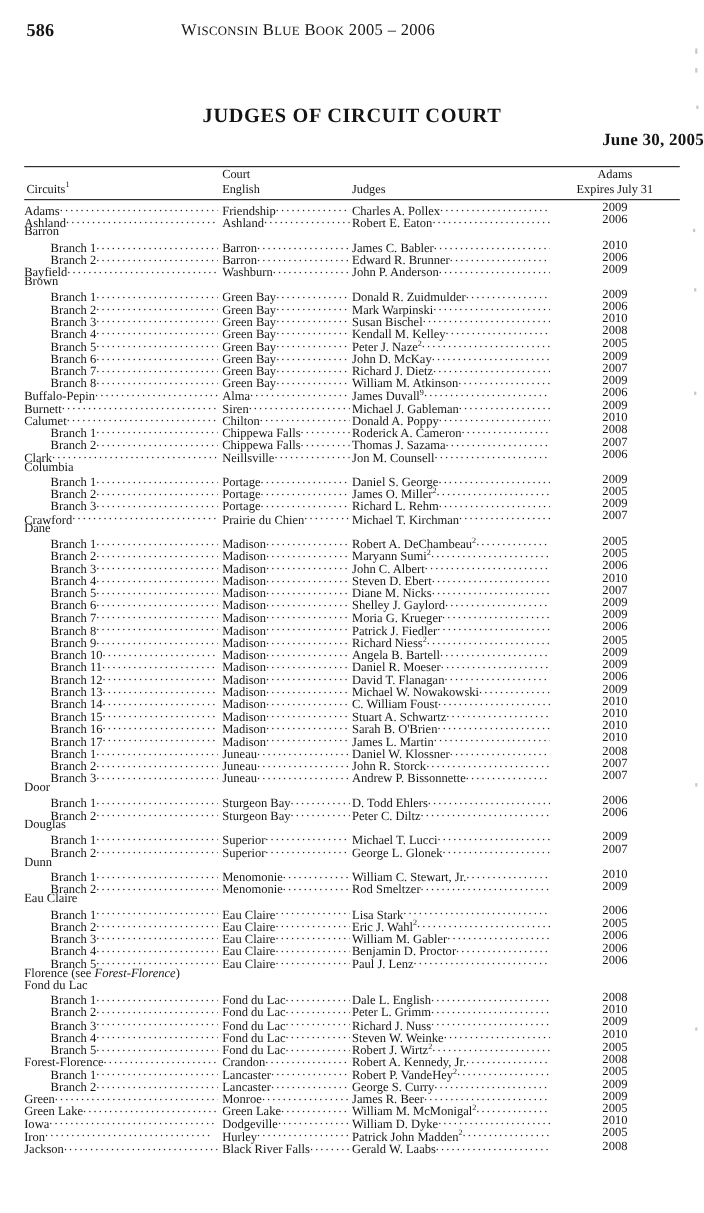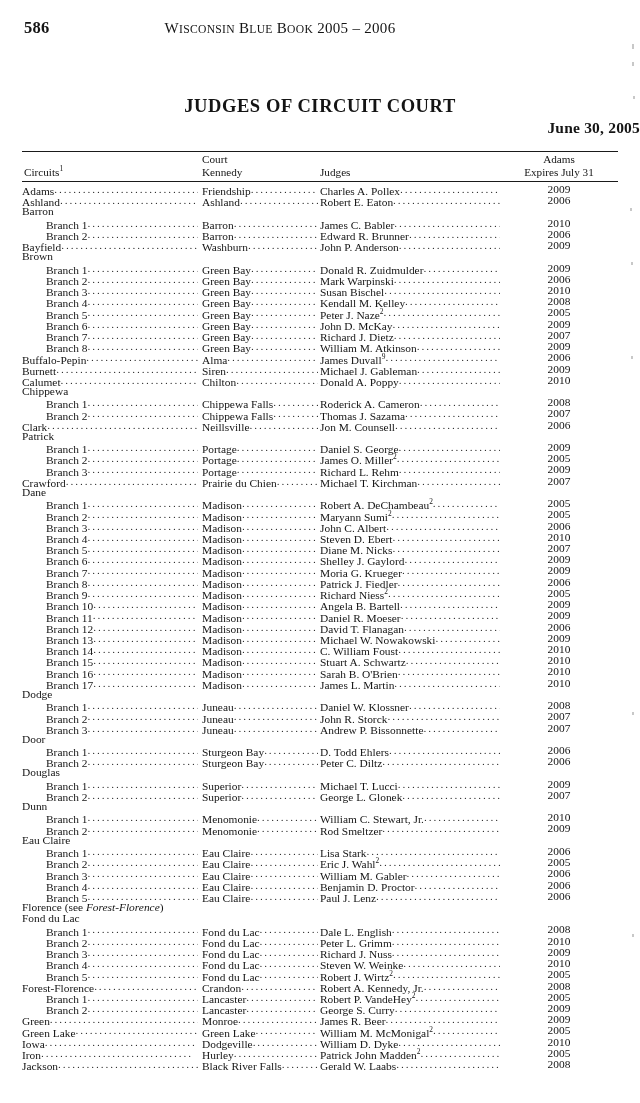--- a/index.html
+++ b/index.html
@@ -204,21 +204,21 @@
   </div>
 
   <div class="doc-title">JUDGES OF CIRCUIT COURT</div>
   <div class="doc-subtitle">June 30, 2005</div>
 
   <div class="table-wrap">
     <div class="rule-top"></div>
     <div class="head-row">
       <div class="h-cell h-circuits"><span>Circuits</span><sup>1</sup></div>
       <div class="h-cell h-court">Court</div>
-      <div class="h-cell" style="left:180px; top:14px;">Kennedy</div>
+      <div class="h-cell" style="left:180px; top:14px;">English</div>
       <div class="h-cell h-judges">Judges</div>
       <div class="h-cell h-term">Adams</div>
       <div class="h-cell h-term2">Expires July 31</div>
     </div>
     <div class="rule-head"></div>
     <div class="rows" id="rows">
         <div class="row">
           <div class="c-circuit"><span><span class="txt">Adams</span><span class="dots"> ............................................................</span></span></div>
           <div class="c-loc"><span><span class="txt">Friendship</span><span class="dots"> ............................................................</span></span></div>
           <div class="c-judge"><span><span class="txt">Charles A. Pollex</span><span class="dots"> ............................................................</span></span></div>
@@ -314,42 +314,39 @@
           <div class="c-judge"><span><span class="txt">Michael J. Gableman</span><span class="dots"> ............................................................</span></span></div>
           <div class="c-term">2009</div>
         </div>
         <div class="row">
           <div class="c-circuit"><span><span class="txt">Calumet</span><span class="dots"> ............................................................</span></span></div>
           <div class="c-loc"><span><span class="txt">Chilton</span><span class="dots"> ............................................................</span></span></div>
           <div class="c-judge"><span><span class="txt">Donald A. Poppy</span><span class="dots"> ............................................................</span></span></div>
           <div class="c-term">2010</div>
         </div>
         <div class="row">
-          <div class="c-circuit"><span class="txt">Chippewa</span></div>
-        </div>
-        <div class="row">
           <div class="c-circuit indent"><span><span class="txt">Branch 1</span><span class="dots"> ............................................................</span></span></div>
           <div class="c-loc"><span><span class="txt">Chippewa Falls</span><span class="dots"> ............................................................</span></span></div>
           <div class="c-judge"><span><span class="txt">Roderick A. Cameron</span><span class="dots"> ............................................................</span></span></div>
           <div class="c-term">2008</div>
         </div>
         <div class="row">
           <div class="c-circuit indent"><span><span class="txt">Branch 2</span><span class="dots"> ............................................................</span></span></div>
           <div class="c-loc"><span><span class="txt">Chippewa Falls</span><span class="dots"> ............................................................</span></span></div>
           <div class="c-judge"><span><span class="txt">Thomas J. Sazama</span><span class="dots"> ............................................................</span></span></div>
           <div class="c-term">2007</div>
         </div>
         <div class="row">
           <div class="c-circuit"><span><span class="txt">Clark</span><span class="dots"> ............................................................</span></span></div>
           <div class="c-loc"><span><span class="txt">Neillsville</span><span class="dots"> ............................................................</span></span></div>
           <div class="c-judge"><span><span class="txt">Jon M. Counsell</span><span class="dots"> ............................................................</span></span></div>
           <div class="c-term">2006</div>
         </div>
         <div class="row">
-          <div class="c-circuit"><span class="txt">Patrick</span></div>
+          <div class="c-circuit"><span class="txt">Columbia</span></div>
         </div>
         <div class="row">
           <div class="c-circuit indent"><span><span class="txt">Branch 1</span><span class="dots"> ............................................................</span></span></div>
           <div class="c-loc"><span><span class="txt">Portage</span><span class="dots"> ............................................................</span></span></div>
           <div class="c-judge"><span><span class="txt">Daniel S. George</span><span class="dots"> ............................................................</span></span></div>
           <div class="c-term">2009</div>
         </div>
         <div class="row">
           <div class="c-circuit indent"><span><span class="txt">Branch 2</span><span class="dots"> ............................................................</span></span></div>
           <div class="c-loc"><span><span class="txt">Portage</span><span class="dots"> ............................................................</span></span></div>
@@ -465,23 +462,20 @@
           <div class="c-circuit indent"><span><span class="txt">Branch 16</span><span class="dots"> ............................................................</span></span></div>
           <div class="c-loc"><span><span class="txt">Madison</span><span class="dots"> ............................................................</span></span></div>
           <div class="c-judge"><span><span class="txt">Sarah B. O'Brien</span><span class="dots"> ............................................................</span></span></div>
           <div class="c-term">2010</div>
         </div>
         <div class="row">
           <div class="c-circuit indent"><span><span class="txt">Branch 17</span><span class="dots"> ............................................................</span></span></div>
           <div class="c-loc"><span><span class="txt">Madison</span><span class="dots"> ............................................................</span></span></div>
           <div class="c-judge"><span><span class="txt">James L. Martin</span><span class="dots"> ............................................................</span></span></div>
           <div class="c-term">2010</div>
-        </div>
-        <div class="row">
-          <div class="c-circuit"><span class="txt">Dodge</span></div>
         </div>
         <div class="row">
           <div class="c-circuit indent"><span><span class="txt">Branch 1</span><span class="dots"> ............................................................</span></span></div>
           <div class="c-loc"><span><span class="txt">Juneau</span><span class="dots"> ............................................................</span></span></div>
           <div class="c-judge"><span><span class="txt">Daniel W. Klossner</span><span class="dots"> ............................................................</span></span></div>
           <div class="c-term">2008</div>
         </div>
         <div class="row">
           <div class="c-circuit indent"><span><span class="txt">Branch 2</span><span class="dots"> ............................................................</span></span></div>
           <div class="c-loc"><span><span class="txt">Juneau</span><span class="dots"> ............................................................</span></span></div>

